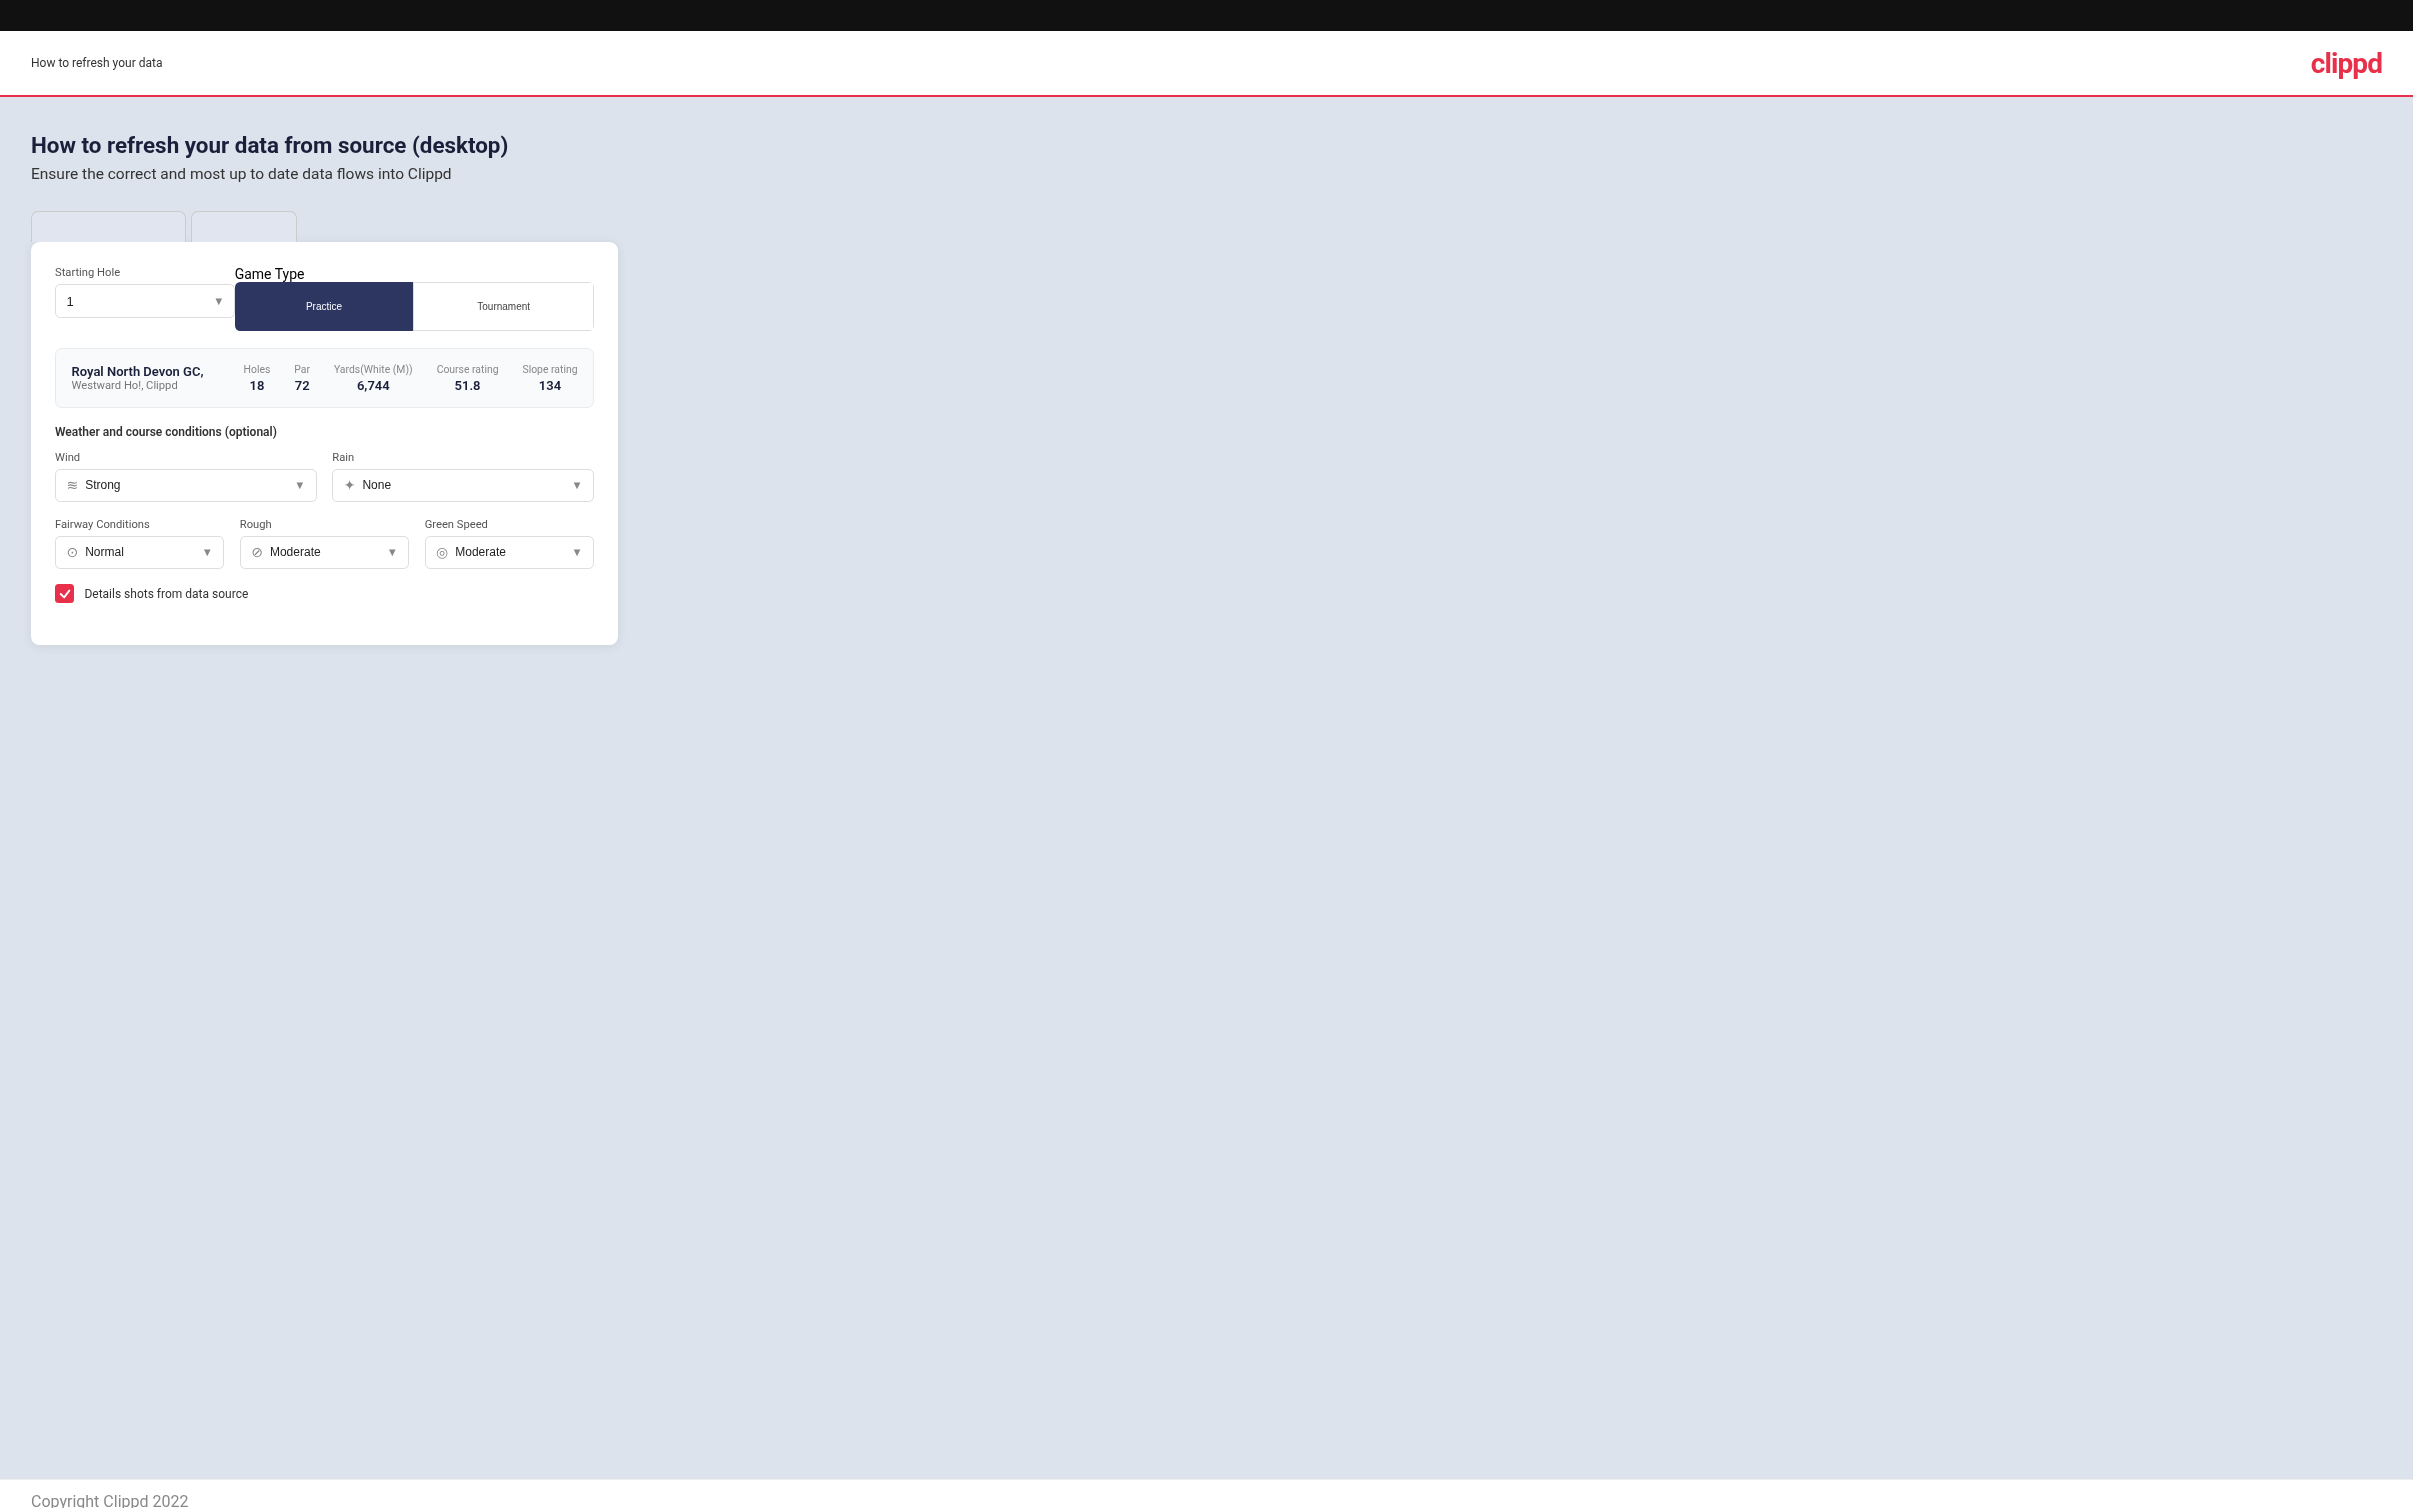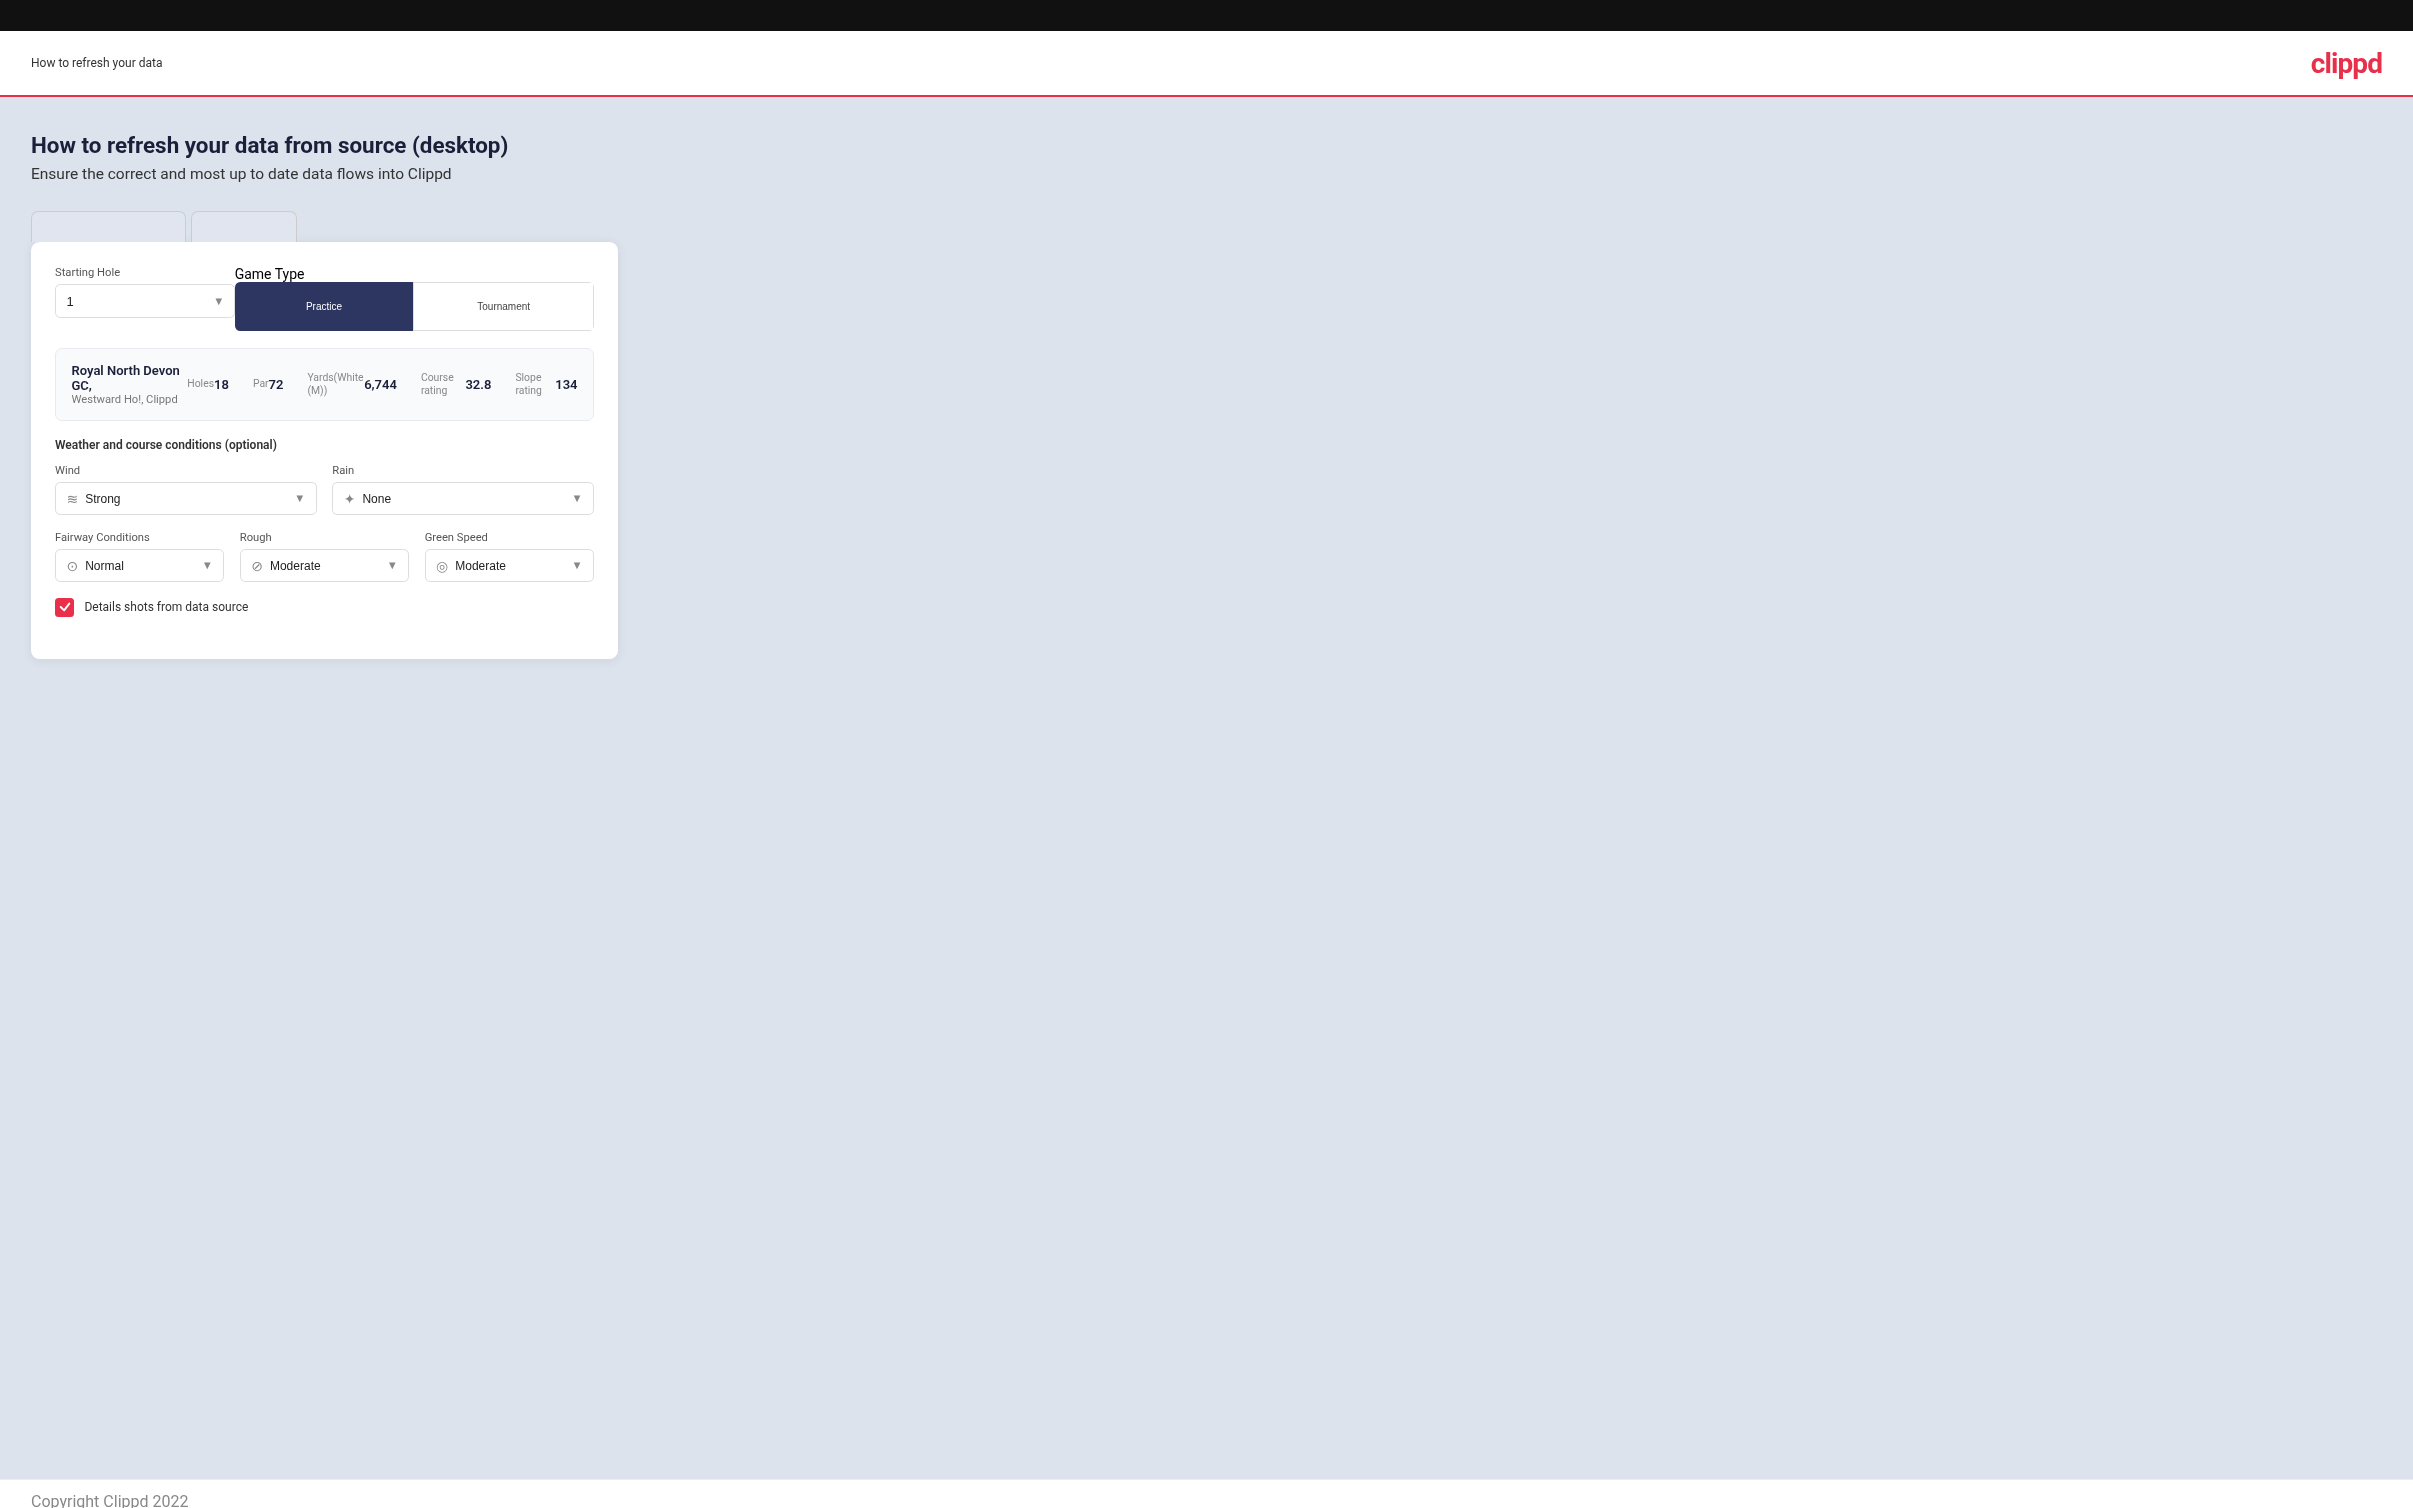--- a/index.html
+++ b/index.html
@@ -144,21 +144,21 @@
     .course-location {
       font-size: 11.2px;
       color: #777;
     }
     .course-stats {
       display: flex;
       gap: 24px;
     }
     .course-stat {
       display: flex;
-      flex-direction: row;
+      flex-direction: column;
       align-items: center;
     }
     .course-stat-label {
       font-size: 10.4px;
       color: #888;
       margin-bottom: 1.7px;
     }
     .course-stat-value {
       font-size: 13px;
       font-weight: 600;
@@ -342,21 +342,21 @@
             <div class="course-stat">
               <span class="course-stat-label">Par</span>
               <span class="course-stat-value">72</span>
             </div>
             <div class="course-stat">
               <span class="course-stat-label">Yards(White (M))</span>
               <span class="course-stat-value">6,744</span>
             </div>
             <div class="course-stat">
               <span class="course-stat-label">Course rating</span>
-              <span class="course-stat-value">32.8</span>
+              <span class="course-stat-value">51.8</span>
             </div>
             <div class="course-stat">
               <span class="course-stat-label">Slope rating</span>
               <span class="course-stat-value">134</span>
             </div>
           </div>
         </div>
 
         <div class="section-title">Weather and course conditions (optional)</div>
 

